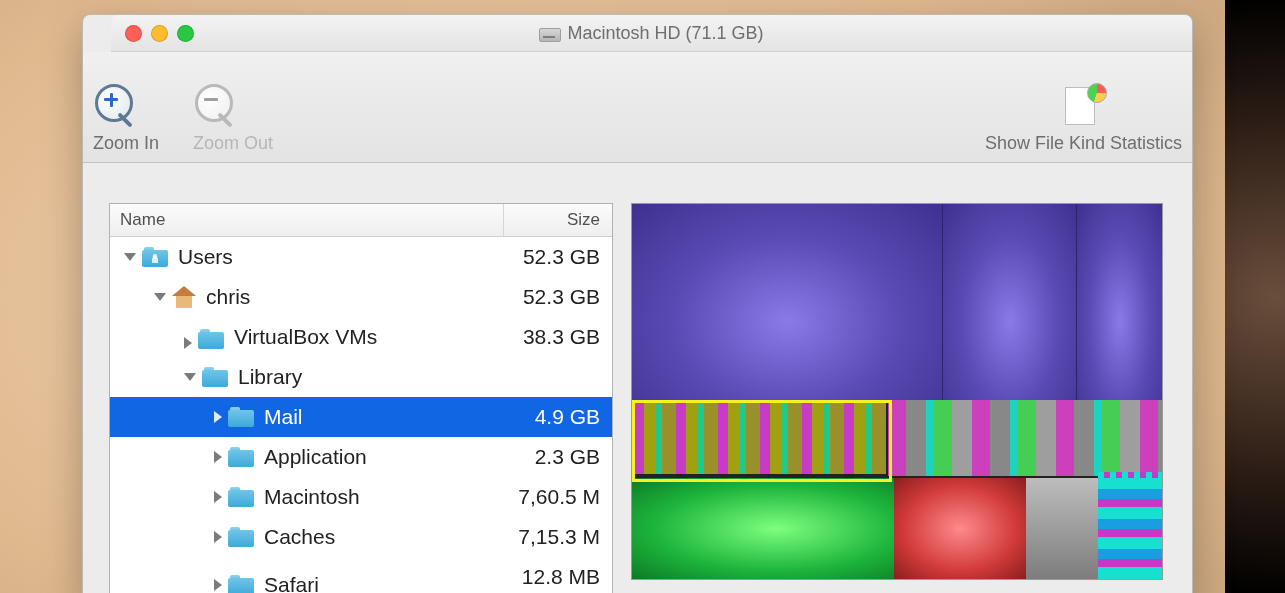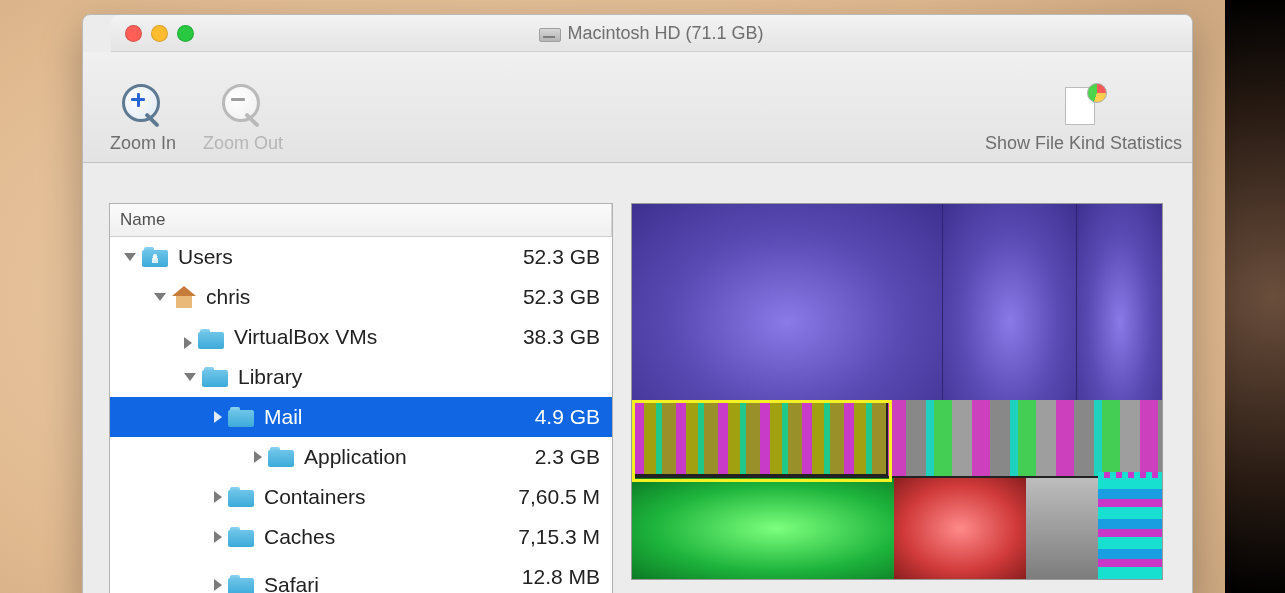--- a/index.html
+++ b/index.html
@@ -15,21 +15,21 @@
 .btn-close{background:#ff5f57;}
 .btn-min{background:#febc2e;}
 .btn-max{background:#28c840;}
 .title-center{position:absolute;left:0;right:0;display:flex;justify-content:center;align-items:center;gap:8px;font-size:18px;color:#6f6f6f;pointer-events:none;}
 
 .drive-ico{width:20px;height:18px;position:relative;}
 .drive-ico .base{width:20px;height:12px;background:linear-gradient(#d6d6d6,#b5b5b5);border:1px solid #9f9f9f;border-radius:2px;position:absolute;bottom:0;}
 .drive-ico .slot{width:12px;height:2px;background:#7e7e7e;position:absolute;bottom:4px;left:4px;}
 
 .toolbar{height:102px;display:flex;align-items:flex-end;background:linear-gradient(#f0f0f0,#e3e3e3);border-bottom:1px solid #c2c2c2;padding:0 10px 8px 10px;}
-.tool{display:flex;flex-direction:column;align-items:center;width:100px;color:#6e6e6e;font-size:18px;gap:4px;}
+.tool{display:flex;flex-direction:column;width:100px;color:#6e6e6e;font-size:18px;gap:4px;}
 .tool.disabled{color:#b6b6b6;}
 .spacer{flex:1;}
 .tool-wide{display:flex;flex-direction:column;align-items:center;color:#6e6e6e;font-size:18px;gap:4px;}
 
 .mag{width:46px;height:46px;position:relative;}
 .mag .ring{width:32px;height:32px;border:3px solid #5e7a93;border-radius:50%;position:absolute;left:2px;top:1px;background:radial-gradient(circle at 35% 35%,#fff,#dce7f2);}
 .mag .handle{width:4px;height:18px;background:#5e7a93;position:absolute;left:30px;top:28px;transform:rotate(-45deg);border-radius:2px;}
 .mag .plus-h{width:14px;height:3px;background:#2a65d6;position:absolute;left:11px;top:15px;border-radius:1px;}
 .mag .plus-v{width:3px;height:14px;background:#2a65d6;position:absolute;left:16.5px;top:9.5px;border-radius:1px;}
 .mag.out .ring{border-color:#b9b9b9;background:radial-gradient(circle at 35% 35%,#fff,#eee);}
@@ -142,20 +142,21 @@
       </div>
     </div>
 
     <div class="body-gap"></div>
 
     <div class="content">
 
       <div class="tree">
         <div class="tree-header">
           <div class="th-name">Name</div>
+          <div class="th-size">Size</div>
         </div>
         <div class="tree-rows" id="tree-rows">
             <div class="row">
               <div class="cell-name" style="padding-left: 14px;">
                 <span class="disclosure open"></span>
                 <span class="folder-ico user">
                   <span class="tab"></span>
                   <span class="body"></span>
                 </span>
                 <span>Users</span>
@@ -199,38 +200,38 @@
                 <span class="disclosure closed"></span>
                 <span class="folder-ico">
                   <span class="tab"></span>
                   <span class="body"></span>
                 </span>
                 <span>Mail</span>
               </div>
               <div class="cell-size">4.9 GB</div>
             </div>
             <div class="row">
-              <div class="cell-name" style="padding-left: 104px; margin-left: 40px;">
+              <div class="cell-name" style="padding-left: 104px;">
                 <span class="disclosure closed"></span>
                 <span class="folder-ico">
                   <span class="tab"></span>
                   <span class="body"></span>
                 </span>
                 <span>Application</span>
               </div>
               <div class="cell-size">2.3 GB</div>
             </div>
             <div class="row">
               <div class="cell-name" style="padding-left: 104px;">
                 <span class="disclosure closed"></span>
                 <span class="folder-ico">
                   <span class="tab"></span>
                   <span class="body"></span>
                 </span>
-                <span>Containers</span>
+                <span>Macintosh</span>
               </div>
               <div class="cell-size">7,60.5 M</div>
             </div>
             <div class="row">
               <div class="cell-name" style="padding-left: 104px;">
                 <span class="disclosure closed"></span>
                 <span class="folder-ico">
                   <span class="tab"></span>
                   <span class="body"></span>
                 </span>

